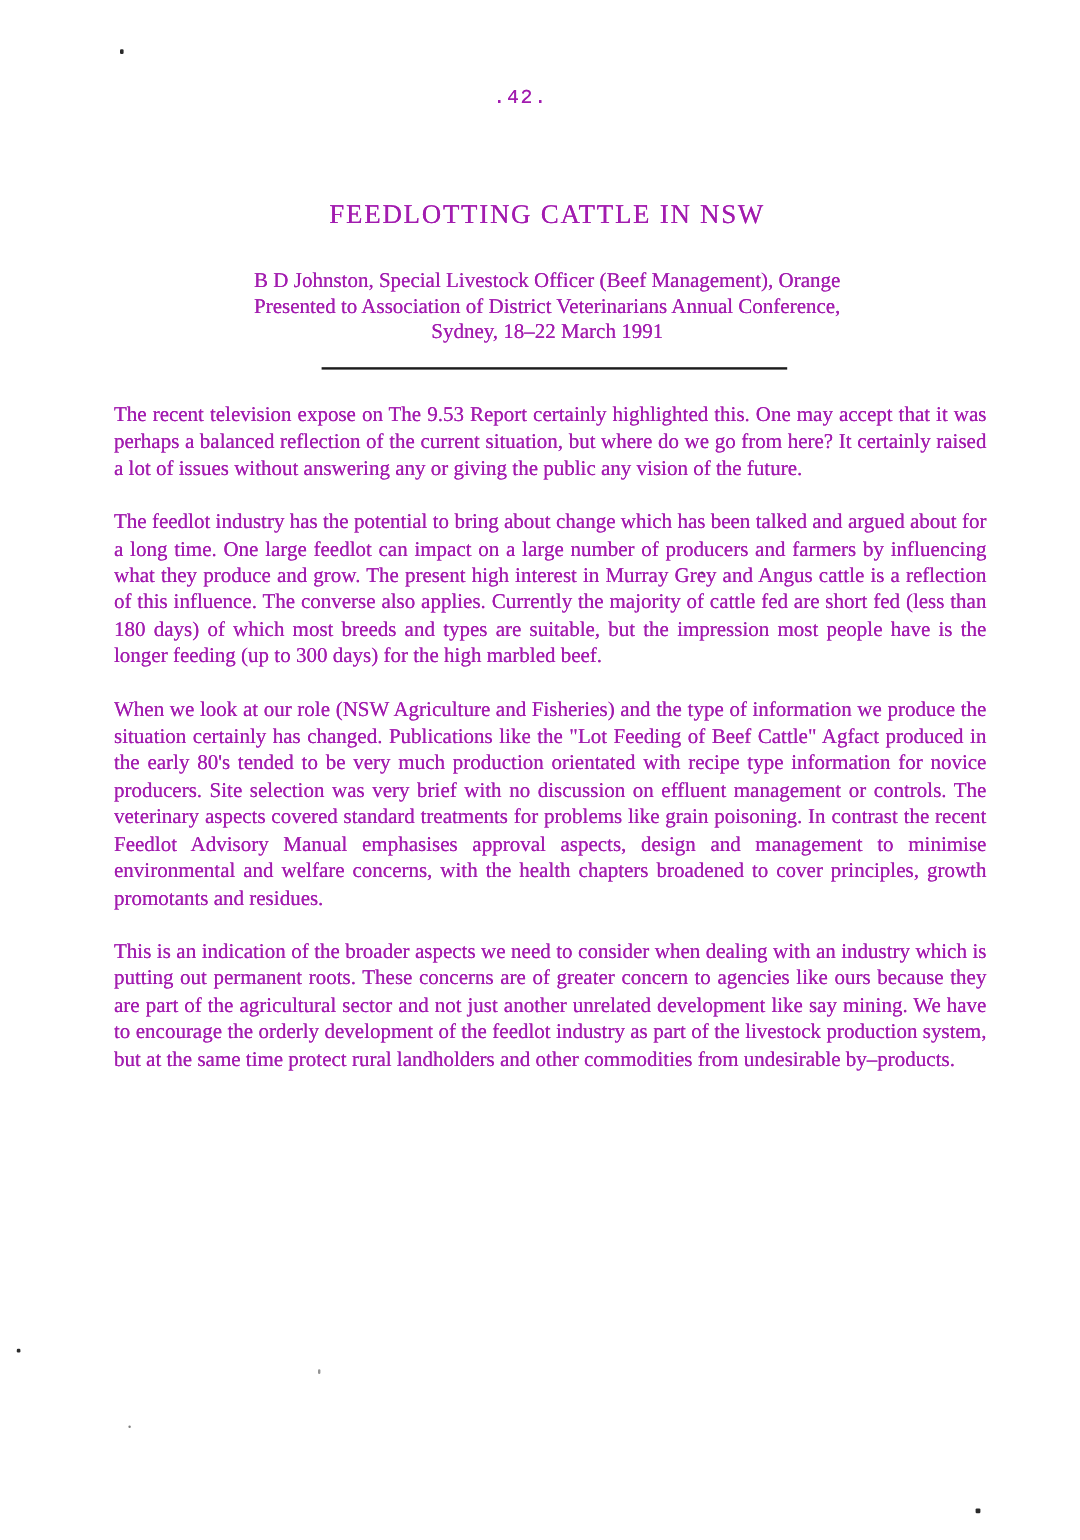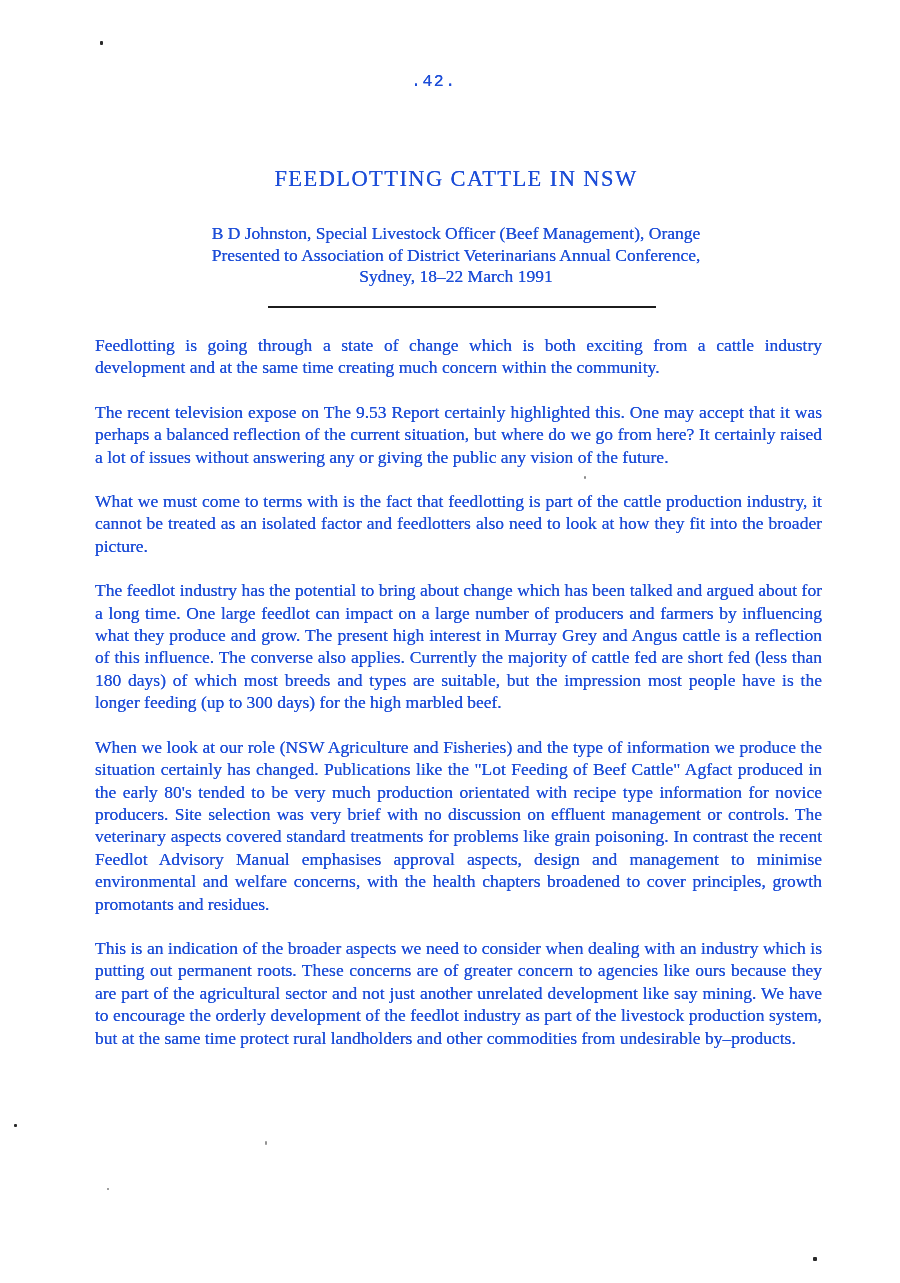--- a/index.html
+++ b/index.html
@@ -7,21 +7,21 @@
     padding: 0;
     background: #ffffff;
   }
   .page {
     position: relative;
     width: 900px;
     height: 1283px;
     background: #ffffff;
     overflow: hidden;
     font-family: "Liberation Serif", serif;
-    color: #1d4ed8;
+    color: #a21caf;
   }
   .page-number {
     position: absolute;
     top: 72px;
     left: 411px;
     font-family: "Liberation Mono", "DejaVu Sans Mono", monospace;
     font-size: 16.5px;
     letter-spacing: 1.5px;
     text-shadow: 0 0 0.3px currentColor;
   }
@@ -91,23 +91,21 @@
 
   <div class="byline">
     <div>B D Johnston, Special Livestock Officer (Beef Management), Orange</div>
     <div>Presented to Association of District Veterinarians Annual Conference,</div>
     <div>Sydney, 18–22 March 1991</div>
   </div>
 
   <div class="rule"></div>
 
   <div class="body-text">
-    <p>Feedlotting is going through a state of change which is both exciting from a cattle industry development and at the same time creating much concern within the community.</p>
     <p>The recent television expose on The 9.53 Report certainly highlighted this.  One may accept that it was perhaps a balanced reflection of the current situation, but where do we go from here?  It certainly raised a lot of issues without answering any or giving the public any vision of the future.</p>
-    <p>What we must come to terms with is the fact that feedlotting is part of the cattle production industry, it cannot be treated as an isolated factor and feedlotters also need to look at how they fit into the broader picture.</p>
     <p>The feedlot industry has the potential to bring about change which has been talked and argued about for a long time.  One large feedlot can impact on a large number of producers and farmers by influencing what they produce and grow.  The present high interest in Murray Grey and Angus cattle is a reflection of this influence.  The converse also applies.  Currently the majority of cattle fed are short fed (less than 180 days) of which most breeds and types are suitable, but the impression most people have is the longer feeding (up to 300 days) for the high marbled beef.</p>
     <p>When we look at our role (NSW Agriculture and Fisheries) and the type of information we produce the situation certainly has changed.  Publications like the "Lot Feeding of Beef Cattle" Agfact produced in the early 80's tended to be very much production orientated with recipe type information for novice producers.  Site selection was very brief with no discussion on effluent management or controls.  The veterinary aspects covered standard treatments for problems like grain poisoning.  In contrast the recent Feedlot Advisory Manual emphasises approval aspects, design and management to minimise environmental and welfare concerns, with the health chapters broadened to cover principles, growth promotants and residues.</p>
     <p>This is an indication of the broader aspects we need to consider when dealing with an industry which is putting out permanent roots.  These concerns are of greater concern to agencies like ours because they are part of the agricultural sector and not just another unrelated development like say mining.  We have to encourage the orderly development of the feedlot industry as part of the livestock production system, but at the same time protect rural landholders and other commodities from undesirable by–products.</p>
   </div>
 
   <div class="speck s1"></div>
   <div class="speck s2"></div>
   <div class="speck s3"></div>
   <div class="speck s4"></div>
   <div class="speck s5"></div>

